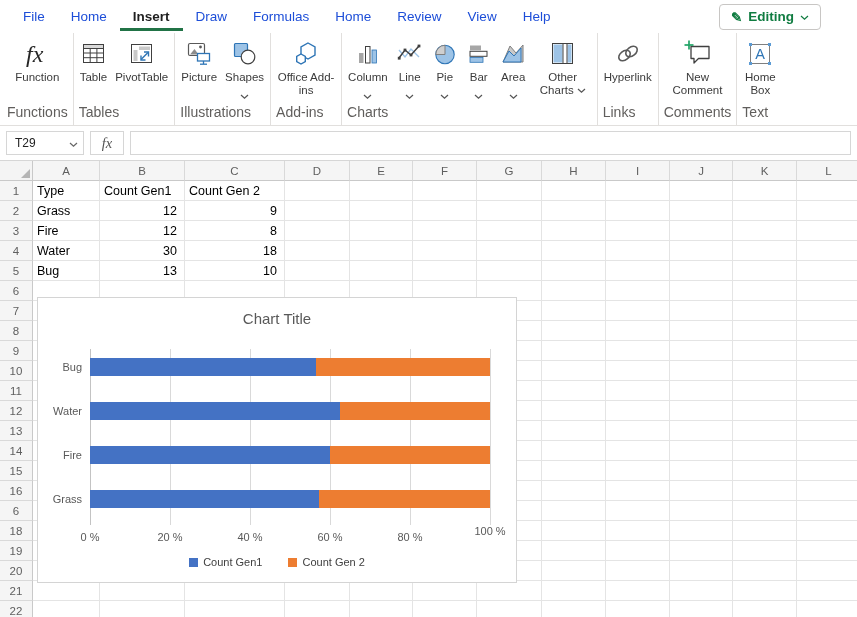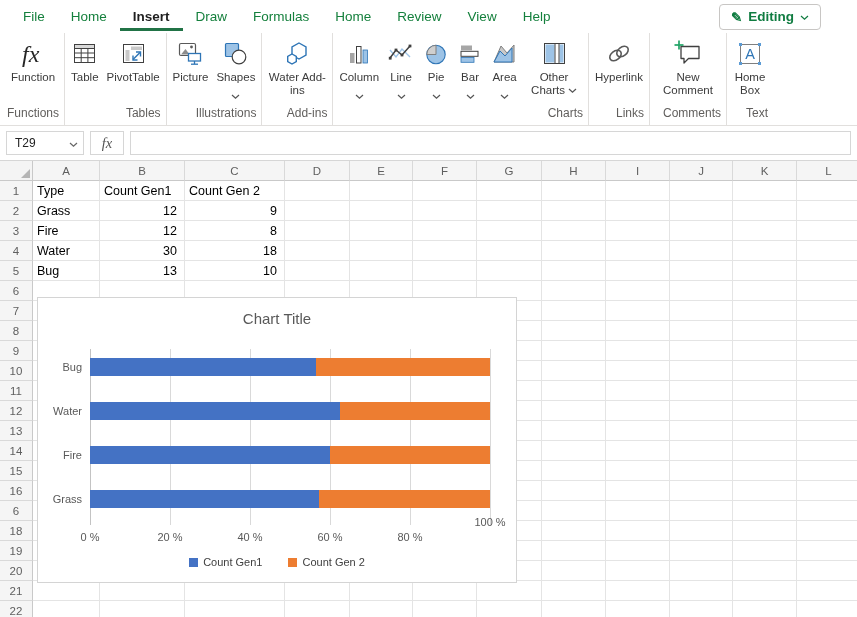--- a/index.html
+++ b/index.html
@@ -1,38 +1,38 @@
 <!DOCTYPE html>
 <html><head>
 <meta charset="utf-8">
 <style>
   html,body{margin:0;padding:0}
   body{width:857px;height:617px;overflow:hidden;background:#fff;font-family:"Liberation Sans",sans-serif;position:relative}
   *{box-sizing:border-box}
 
   
   .menubar{height:33px;display:flex;align-items:center;padding:0 10px 0 10px;background:#fff}
-  .tab{font-size:13.5px;color:#15803d;padding:7px 13px 4px;border-bottom:3px solid transparent;cursor:pointer;white-space:nowrap}
+  .tab{font-size:13.5px;color:#1d4ed8;padding:7px 13px 4px;border-bottom:3px solid transparent;cursor:pointer;white-space:nowrap}
   .tab.active{color:#1f1f1f;font-weight:700;border-bottom-color:#217346}
   .menubar-spacer{flex:1}
   .editing-btn{display:flex;align-items:center;gap:6px;border:1px solid #c8c6c4;border-radius:4px;padding:4px 11px;color:#107c41;font-size:13.5px;font-weight:700;background:#fff;cursor:pointer;margin-right:26px}
   .editing-btn .chevsvg{color:#107c41}
 
   
   .ribbon{height:93px;display:flex;align-items:stretch;padding:0 2px;border-bottom:1px solid #e1dfdd;background:#fff}
   .rgroup{display:flex;flex-direction:column;border-right:1px solid #e1dfdd;padding:0 2px}
   .rgroup:last-child{border-right:none}
   .rbuttons{flex:1;display:flex;align-items:flex-start;justify-content:center}
   .rbtn{display:flex;flex-direction:column;align-items:center;padding:4px 4px 0;cursor:pointer}
   .rbtn .icn{height:33px;display:flex;align-items:center;justify-content:center}
   .rbtn .lbl{font-size:11.5px;color:#3b3b3b;text-align:center;line-height:13px;margin-top:1px}
   .chevsvg{display:inline-block}
   .chev-below{margin-top:2px;color:#555;height:8px}
   .chev-inline-wrap{margin-left:3px;color:#555}
-  .glabel{font-size:12px;color:#605e5c;text-align:right;padding:2px 3px 5px;white-space:nowrap}
+  .glabel{font-size:14px;color:#605e5c;text-align:left;padding:2px 3px 5px;white-space:nowrap}
 
   
   .fbar{height:35px;display:flex;align-items:center;gap:6px;padding:0 6px;background:#fff;border-bottom:1px solid #d6d6d6}
   .namebox{width:78px;height:24px;border:1px solid #d6d6d6;display:flex;align-items:center;background:#fff;padding:0 5px 0 2px}
   .namebox input{border:none;outline:none;width:100%;font-size:12px;color:#222;padding:0 0 0 6px;font-family:"Liberation Sans",sans-serif}
   .fxbtn{width:34px;height:24px;border:1px solid #d6d6d6;display:flex;align-items:center;justify-content:center;font-family:"Liberation Serif",serif;font-style:italic;font-size:14.5px;color:#555;background:#fff;cursor:pointer}
   .finput{flex:1;height:24px;border:1px solid #d6d6d6;background:#fff;font-size:12px;padding:0 6px;outline:none;font-family:"Liberation Sans",sans-serif}
 
   
   .sheet{position:relative;width:857px;background:#fff}
@@ -162,21 +162,21 @@
     </div>
     <div class="rgroup">
       <div class="rbuttons">
         <div class="rbtn">
           <div class="icn">
             <svg width="28" height="28" viewBox="0 0 28 28">
               <polygon points="16,3 23,7 23,15 16,19 9,15 9,7" fill="#fff" stroke="#2e75b6" stroke-width="1.4"></polygon>
               <polygon points="9,14 13.3,16.5 13.3,21.5 9,24 4.7,21.5 4.7,16.5" fill="#fff" stroke="#2e75b6" stroke-width="1.4"></polygon>
             </svg>
           </div>
-          <div class="lbl" style="max-width: 58px;">Water Add-ins</div>
+          <div class="lbl" style="max-width: 58px;">Office Add-ins</div>
         </div>
       </div>
       <div class="glabel">Add-ins</div>
     </div>
     <div class="rgroup">
       <div class="rbuttons">
         <div class="rbtn">
           <div class="icn">
             <svg width="26" height="26" viewBox="0 0 26 26">
               <rect x="4" y="12" width="4.5" height="10" fill="#a6a6a6"></rect>
@@ -705,21 +705,21 @@
         <div class="cat" style="top: 106px;">Water</div>
         <div class="cat" style="top: 150px;">Fire</div>
         <div class="cat" style="top: 194px;">Grass</div>
       </div>
     <div id="chart-xticks">
         <div class="xt" style="left: 22px; top: 233px;">0 %</div>
         <div class="xt" style="left: 102px; top: 233px;">20 %</div>
         <div class="xt" style="left: 182px; top: 233px;">40 %</div>
         <div class="xt" style="left: 262px; top: 233px;">60 %</div>
         <div class="xt" style="left: 342px; top: 233px;">80 %</div>
-        <div class="xt" style="left: 422px; top: 218px;">100 %</div>
+        <div class="xt" style="left: 422px; top: 227px;">100 %</div>
       </div>
     <div class="legend" id="chart-legend">
         <div class="litem">
           <div class="lsw" style="background: rgb(68, 114, 196);"></div>
           <span>Count Gen1</span>
         </div>
         <div class="litem">
           <div class="lsw" style="background: rgb(237, 125, 49);"></div>
           <span>Count Gen 2</span>
         </div>

